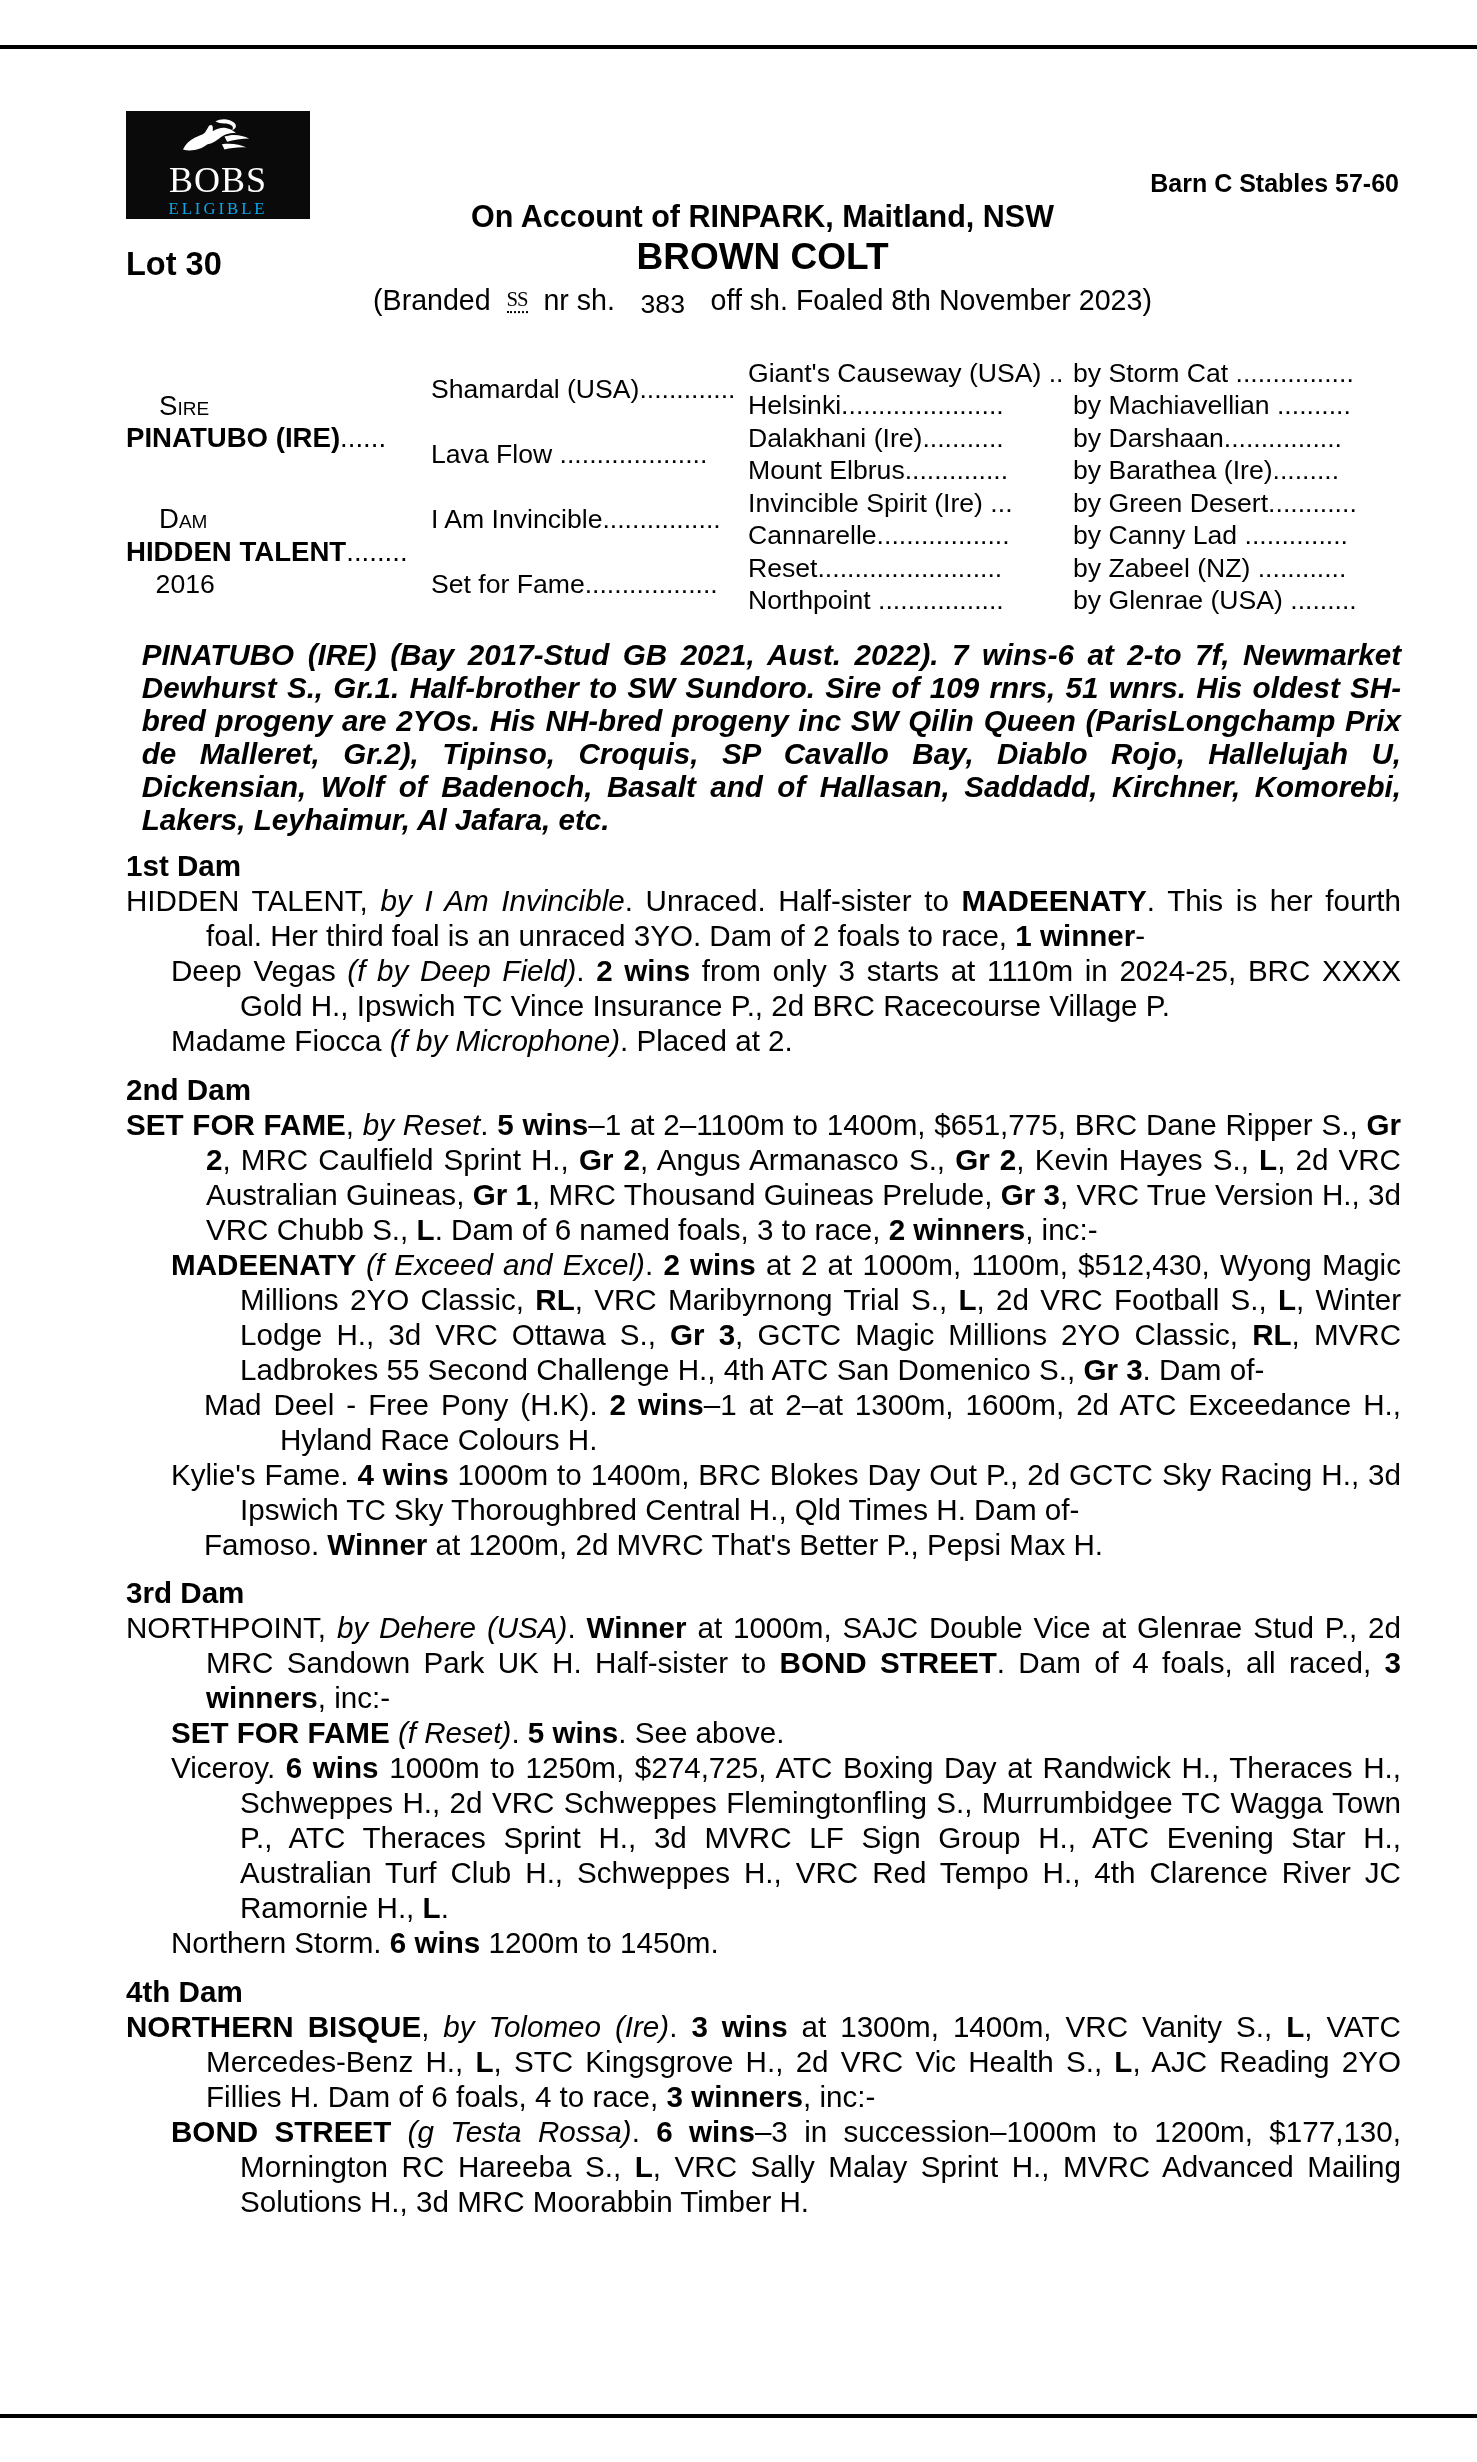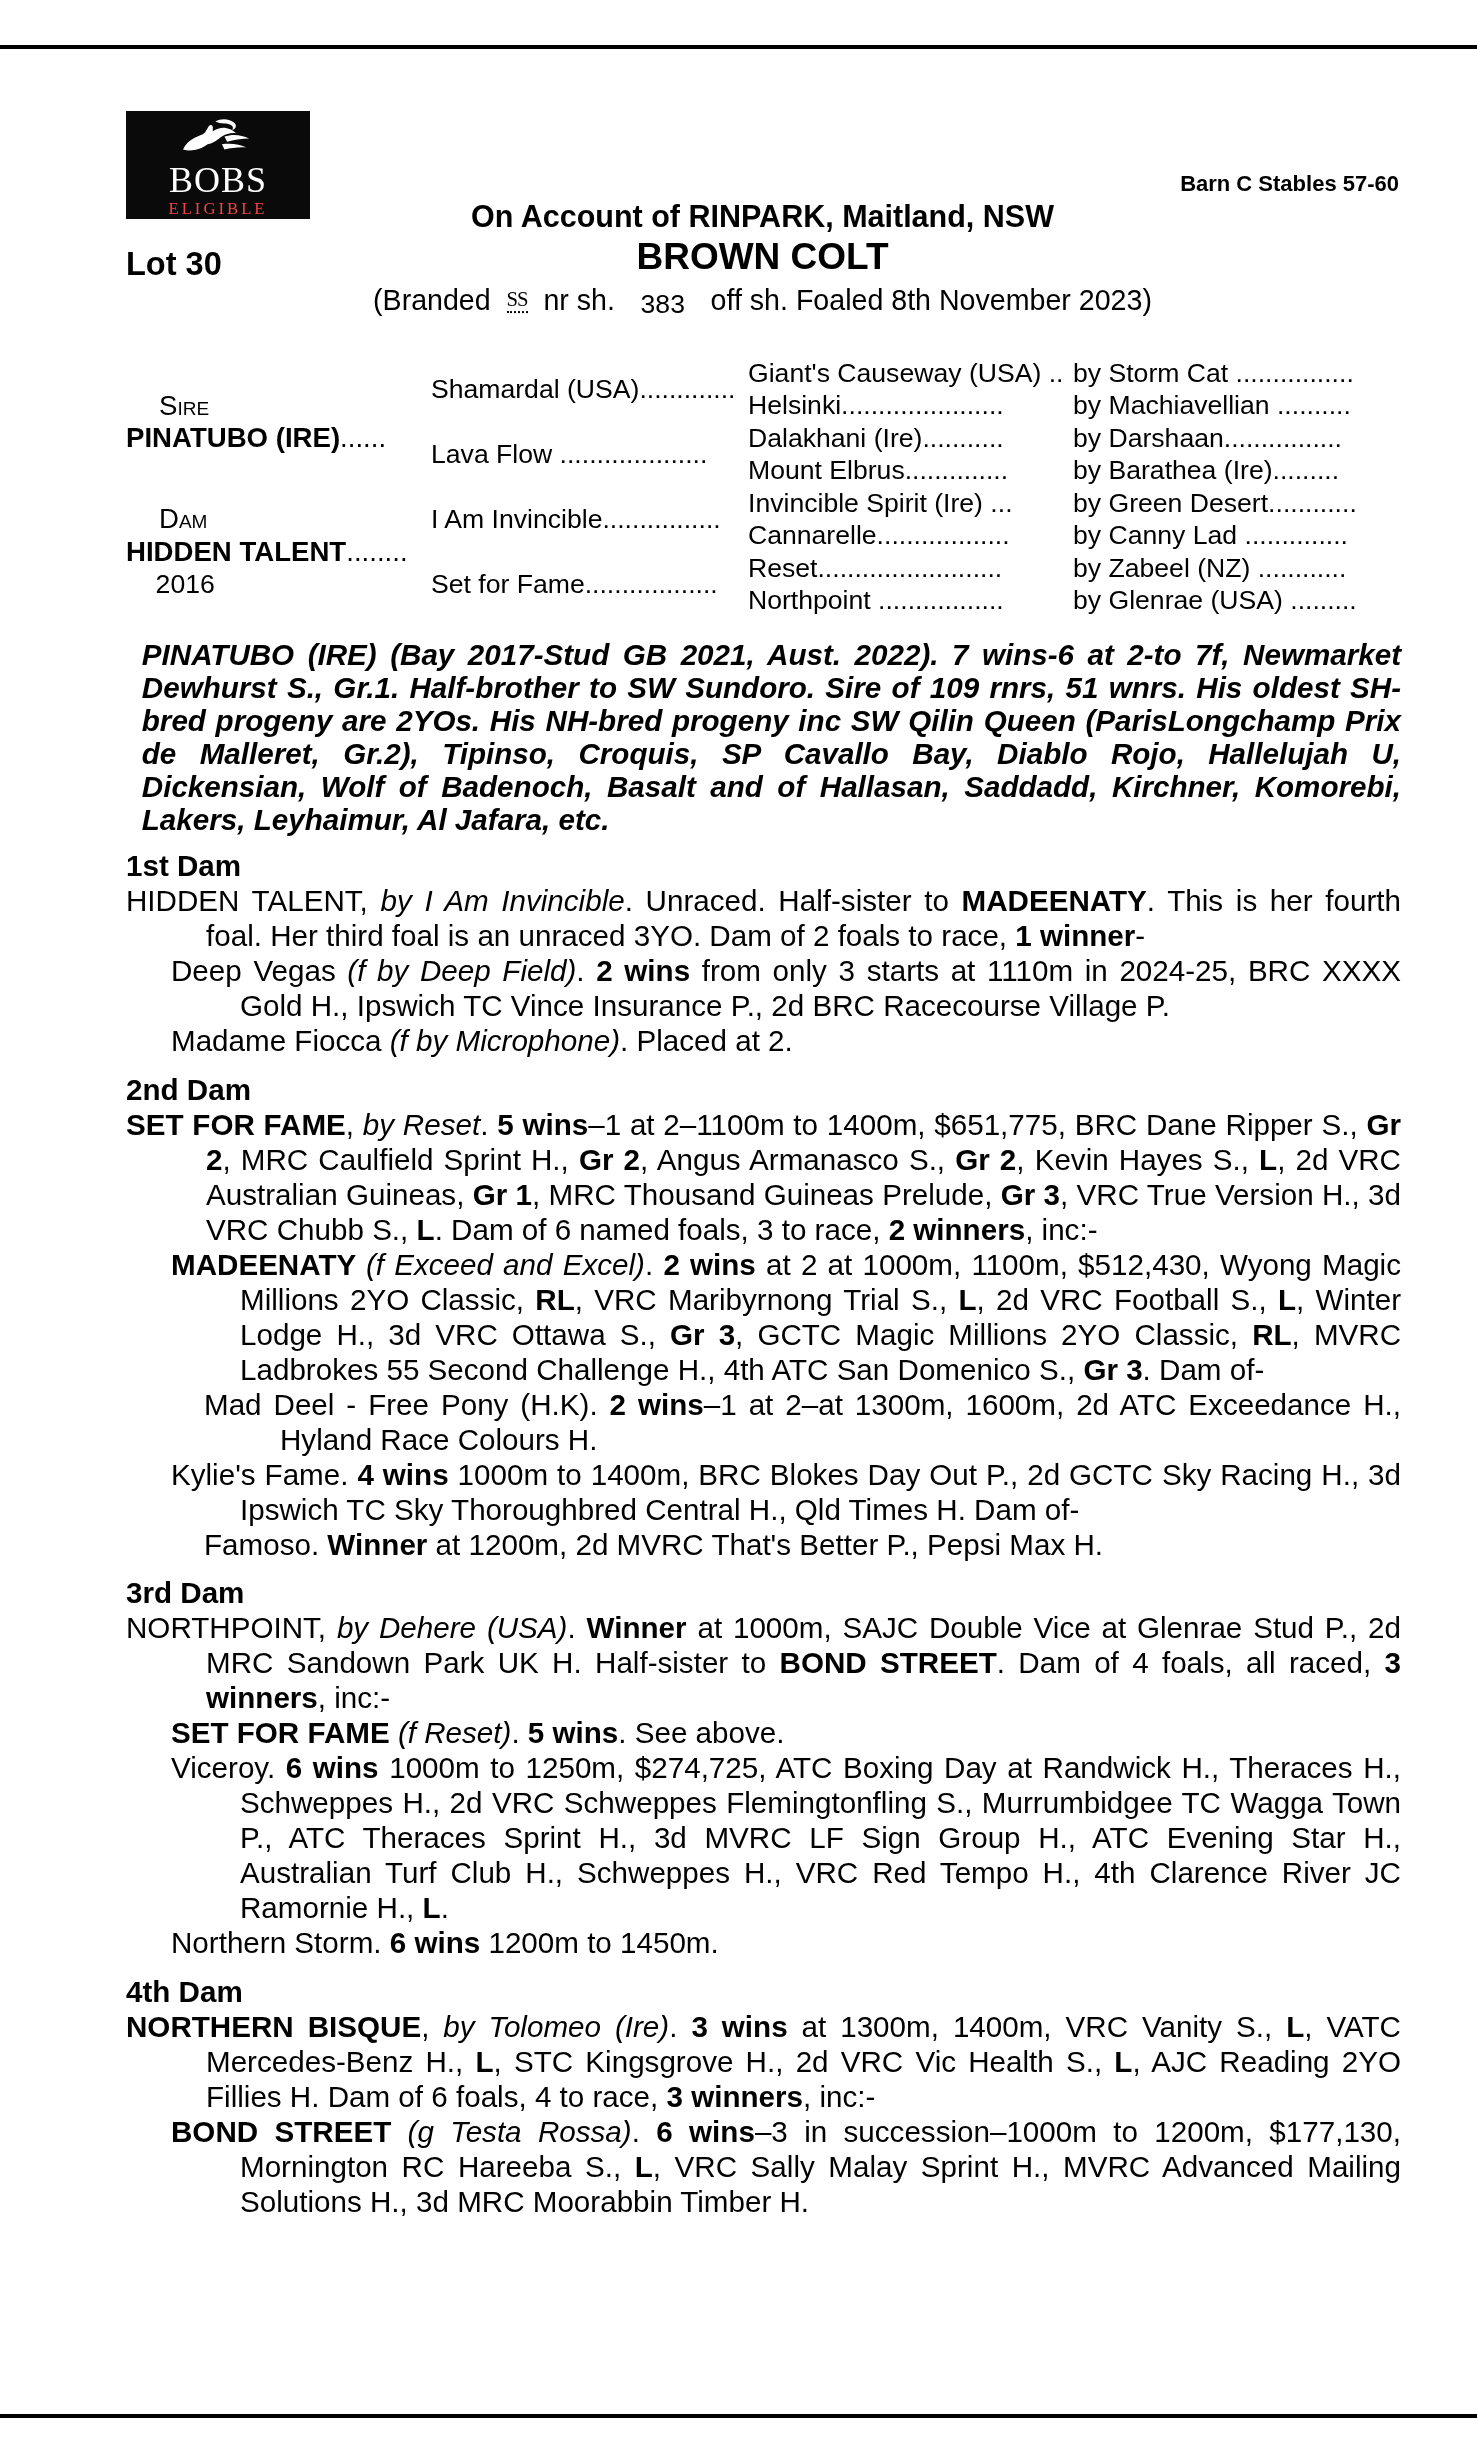--- a/index.html
+++ b/index.html
@@ -7,24 +7,24 @@
         font-family:"Liberation Sans","DejaVu Sans",sans-serif;overflow:hidden;margin:0 auto;}
   .rule{position:absolute;left:0;width:1478px;height:3.9px;background:#000;}
   .rule.top{top:45px;}
   .rule.bottom{top:2414px;}
 
   
   .logo{position:absolute;left:126px;top:111px;width:184px;height:108px;background:#0a0a0a;
         display:flex;flex-direction:column;align-items:center;justify-content:flex-start;}
   .logo svg{margin-top:5.9px;}
   .logo-bobs{font-family:"Liberation Serif","DejaVu Serif",serif;color:#fff;font-size:36px;line-height:37px;letter-spacing:1px;}
-  .logo-elig{font-family:"Liberation Serif","DejaVu Serif",serif;color:#ef4444;font-size:16.7px;line-height:19.7px;letter-spacing:3px;}
+  .logo-elig{font-family:"Liberation Serif","DejaVu Serif",serif;color:#0ea5e9;font-size:16.7px;line-height:19.7px;letter-spacing:3px;}
   .lot{position:absolute;left:126px;top:246px;font-size:32.5px;font-weight:bold;}
   .hdr{position:absolute;left:126px;right:79px;top:167px;}
-  .barn{text-align:right;font-size:22px;font-weight:bold;line-height:33px;}
+  .barn{text-align:right;font-size:25px;font-weight:bold;line-height:33px;}
   .account{text-align:center;font-size:30.5px;font-weight:bold;line-height:33px;}
   .title{text-align:center;font-size:37px;font-weight:bold;line-height:43px;margin-top:2px;}
   .branded{text-align:center;font-size:28.6px;margin-top:5.9px;}
   .brandmark{display:inline-block;font-family:"Liberation Serif","DejaVu Serif",serif;font-size:20.7px;
              letter-spacing:-1px;border-bottom:2px dotted #000;transform:translateY(-3.9px);margin:0 7.9px;}
   .frac{display:inline-flex;flex-direction:row;vertical-align:middle;text-align:center;
         font-size:26.6px;line-height:26.6px;margin:0 17.7px;transform:translateY(2px);}
 
   
   .ped{position:absolute;left:126px;top:357px;display:grid;

